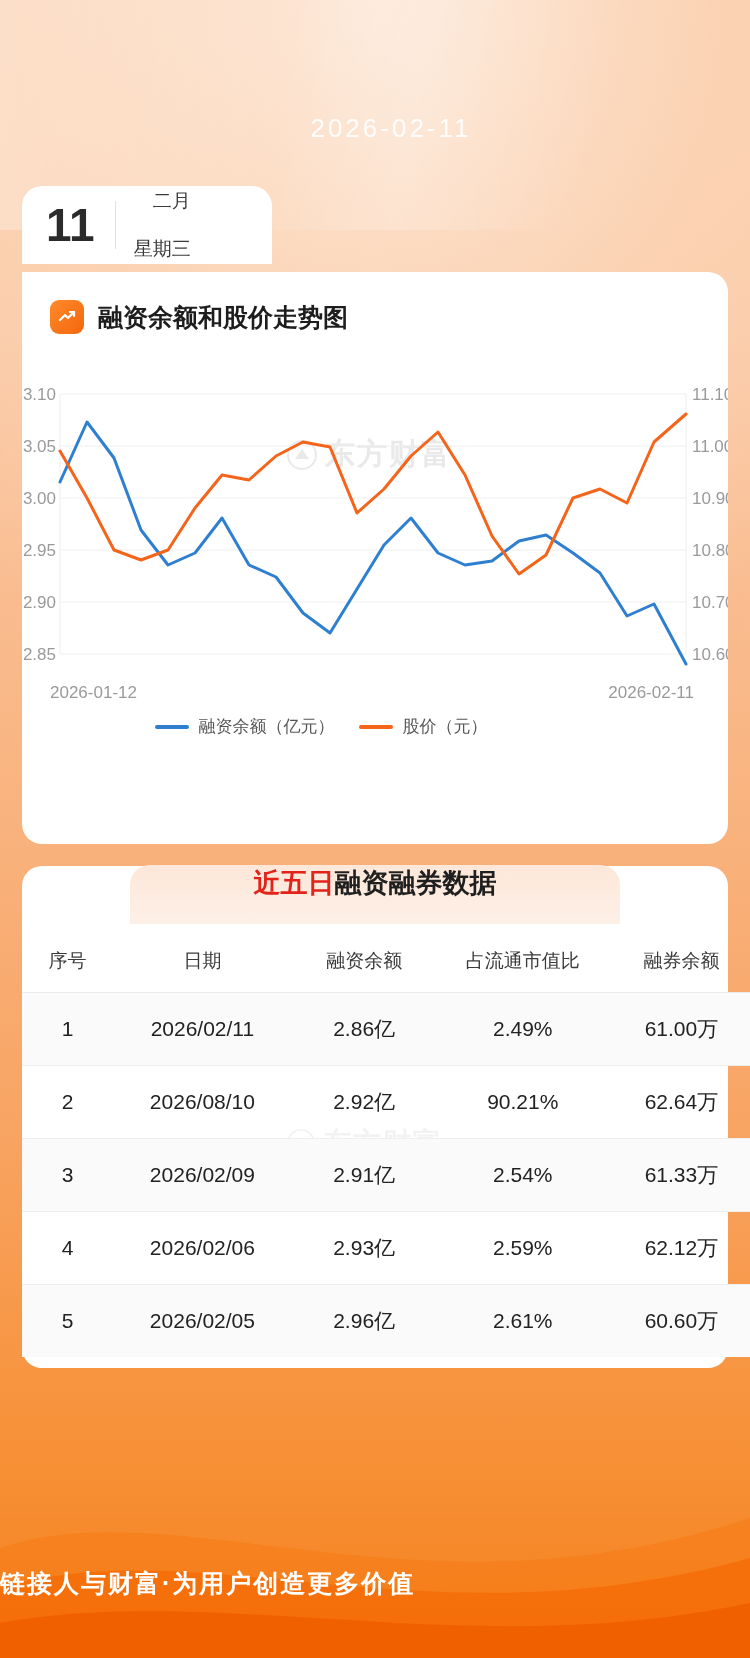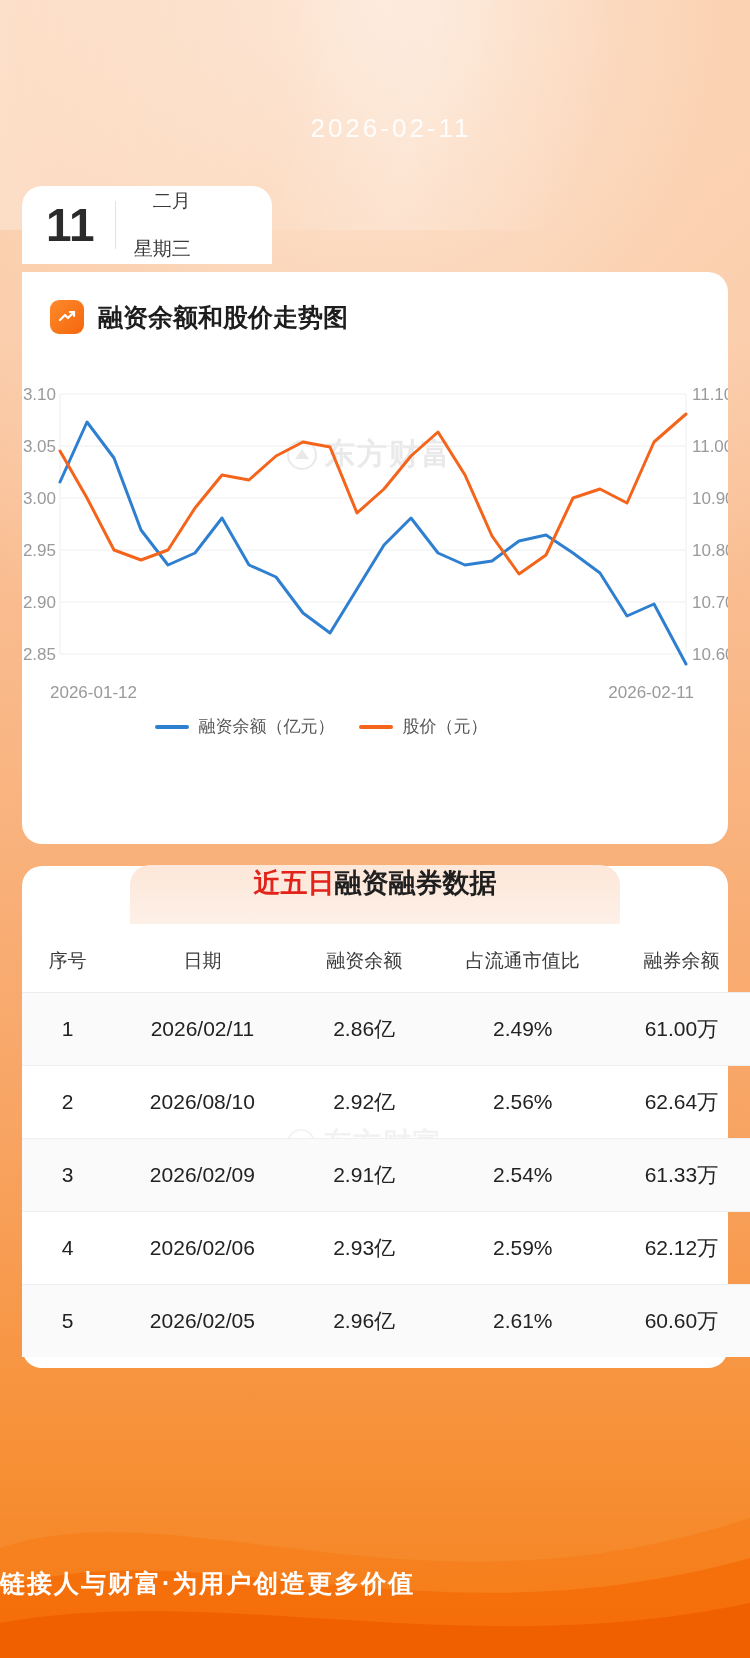--- a/index.html
+++ b/index.html
@@ -279,21 +279,21 @@
             <td class="c0">1</td>
             <td class="c1">2026/02/11</td>
             <td class="c2">2.86亿</td>
             <td class="c3">2.49%</td>
             <td class="c4">61.00万</td>
           </tr>
           <tr>
             <td class="c0">2</td>
             <td class="c1">2026/08/10</td>
             <td class="c2">2.92亿</td>
-            <td class="c3">2.56%</td>
+            <td class="c3">90.21%</td>
             <td class="c4">62.64万</td>
           </tr>
           <tr>
             <td class="c0">3</td>
             <td class="c1">2026/02/09</td>
             <td class="c2">2.91亿</td>
             <td class="c3">2.54%</td>
             <td class="c4">61.33万</td>
           </tr>
           <tr>

